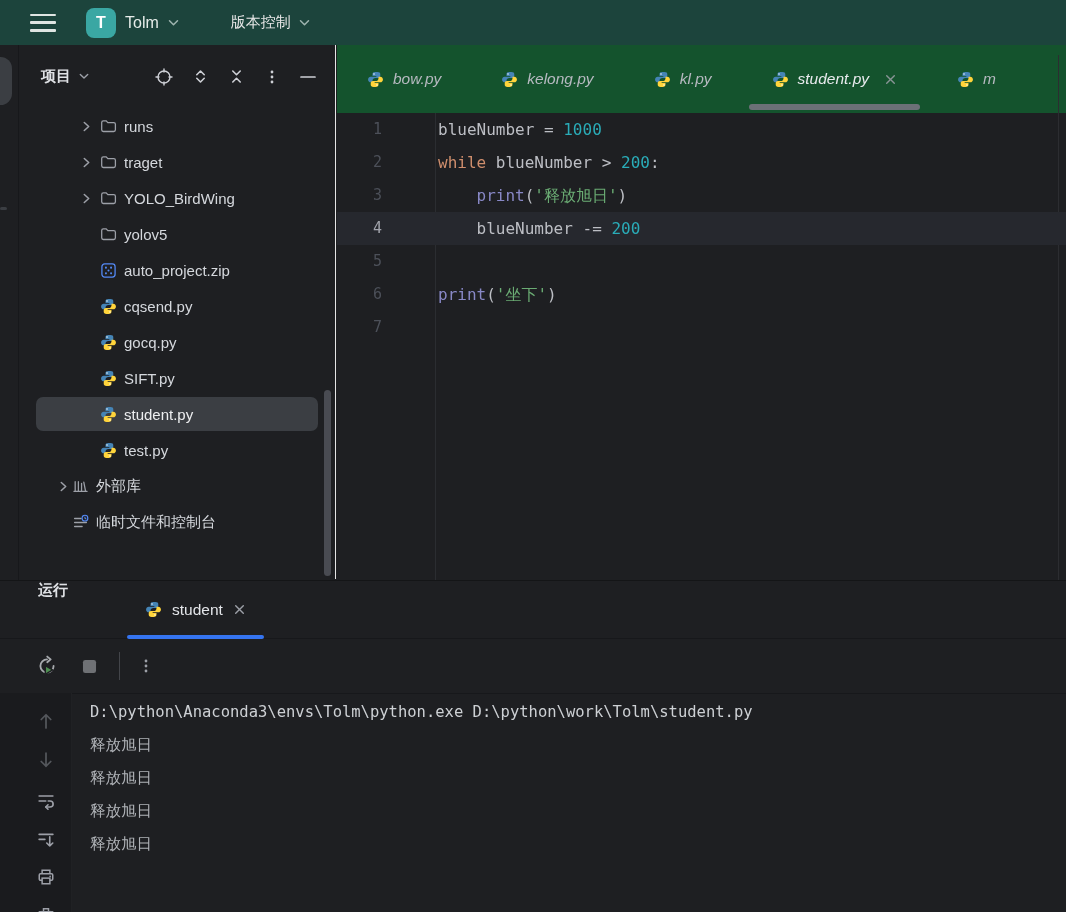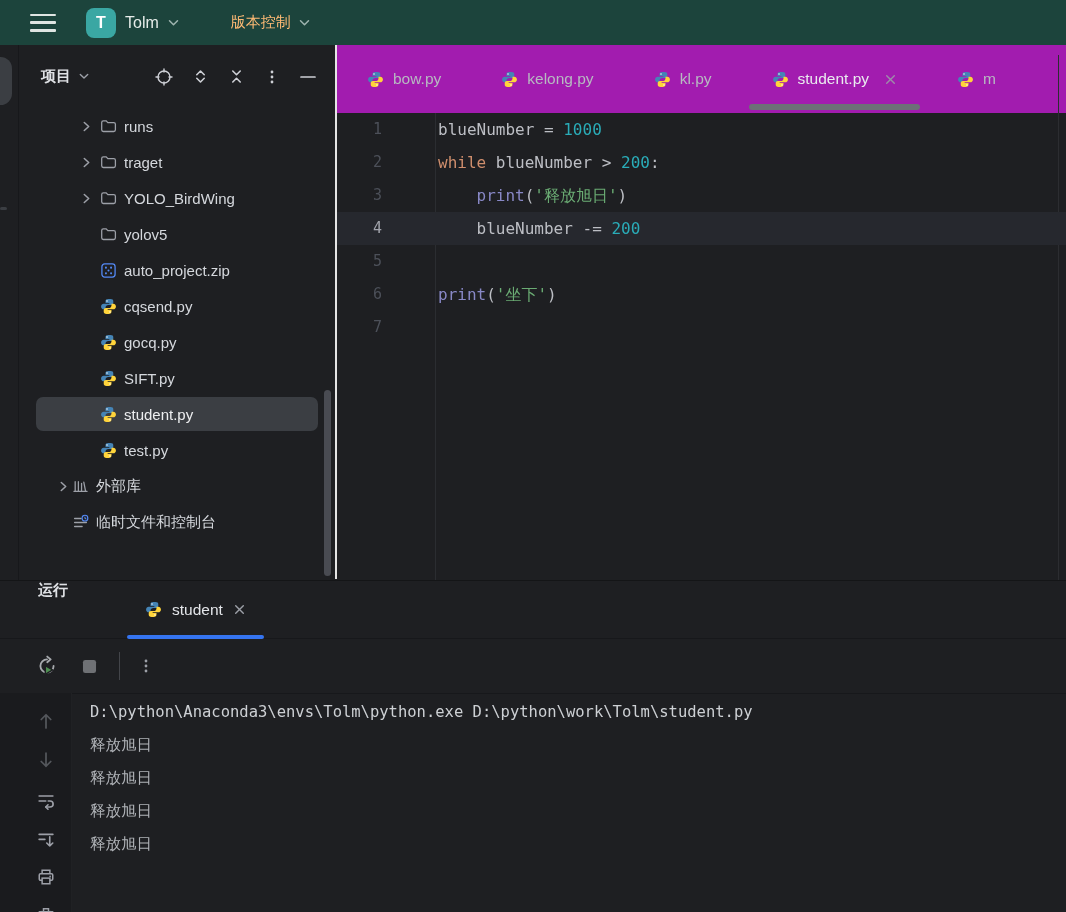--- a/index.html
+++ b/index.html
@@ -10,31 +10,31 @@
   
   .topbar{position:absolute;left:0;top:0;width:1066px;height:45px;background:#1C443C;
           display:flex;align-items:center;}
   .hamburger{width:26px;height:18px;margin-left:30px;display:flex;flex-direction:column;
              justify-content:space-between;cursor:pointer;}
   .hamburger span{display:block;height:2.6px;background:#DFE5E2;border-radius:1px;}
   .proj{display:flex;align-items:center;margin-left:30px;gap:9px;cursor:pointer;}
   .pchip{width:30px;height:30px;border-radius:8px;background:#3AA7A3;color:#FFFFFF;
          font-size:16px;font-weight:700;display:flex;align-items:center;justify-content:center;}
   .pname{font-size:16px;color:#E6ECE9;}
-  .vcs{display:flex;align-items:center;gap:8px;margin-left:52px;font-size:15px;color:#fdba74;cursor:pointer;}
+  .vcs{display:flex;align-items:center;gap:8px;margin-left:52px;font-size:15px;color:#e5e5e5;cursor:pointer;}
 
   
   .stripe{position:absolute;left:0;top:45px;width:18px;height:535px;background:#1E1F22;
           border-right:1px solid #17181B;}
   .stripe-pill{position:absolute;left:-11px;top:12px;width:23px;height:48px;border-radius:12px;background:#3B3E43;}
   .stripe-dash{position:absolute;left:0;top:162px;width:7px;height:3px;border-radius:2px;background:#3B3E43;}
 
   
   .ppanel{position:absolute;left:19px;top:45px;width:316px;height:534px;background:#1E1F22;
-          border-right:5px solid #e5e5e5;}
+          border-right:1px solid #e5e5e5;}
   .phead{height:63px;display:flex;align-items:center;padding:0 18px 0 22px;}
   .ptitle{font-size:15px;font-weight:700;color:#DFE1E5;}
   .phead .hchev{margin-left:8px;}
   .picons{margin-left:auto;display:flex;align-items:center;gap:19px;}
   .picons .pibtn{cursor:pointer;}
 
   .tree{position:absolute;left:0;top:63px;width:316px;}
   .trow{height:36px;display:flex;align-items:center;position:relative;font-size:15px;color:#D5D8DD;cursor:pointer;}
   .trow .lbl{margin-left:7px;white-space:nowrap;position:relative;z-index:1;}
   .trow .slot{width:36px;padding-left:17px;box-sizing:border-box;display:flex;align-items:center;position:relative;z-index:1;}
@@ -42,22 +42,22 @@
   .trow.lv1{padding-left:45px;}
   .trow.lv0{padding-left:22px;}
   .trow.lv0 .slot{width:31px;}
   .trow.selected::before{content:"";position:absolute;left:17px;right:17px;top:1px;bottom:1px;
                          background:#3B3E43;border-radius:7px;}
   .trow.selected .lbl{color:#EDEEF0;}
   .tscroll{position:absolute;left:305px;top:345px;width:7px;height:186px;border-radius:4px;
            background:#51545A;opacity:.85;cursor:pointer;}
 
   
-  .tabbar{position:absolute;left:337px;top:45px;width:729px;height:68px;background:#a21caf;
-          border-bottom:1px solid #17181B;display:flex;overflow:hidden;}
+  .tabbar{position:absolute;left:337px;top:45px;width:729px;height:68px;background:#14532d;
+          border-bottom:1px solid #17181B;display:flex;overflow:hidden;font-style:italic;}
   .tab{position:relative;display:flex;align-items:center;gap:9px;padding:0 30px;font-size:15.5px;
        color:#B7BAC1;cursor:pointer;white-space:nowrap;}
   .tab.active{color:#E9EBEE;}
   .tab.active::after{content:"";position:absolute;left:7px;right:7px;bottom:3px;height:6px;
                      border-radius:3px;background:#6C7077;}
   .tab .tclose{margin-left:6px;opacity:.85;}
   .tab.partial{padding-right:0;}
 
   
   .editor{position:absolute;left:337px;top:113px;width:729px;height:467px;background:#1E1F22;}

